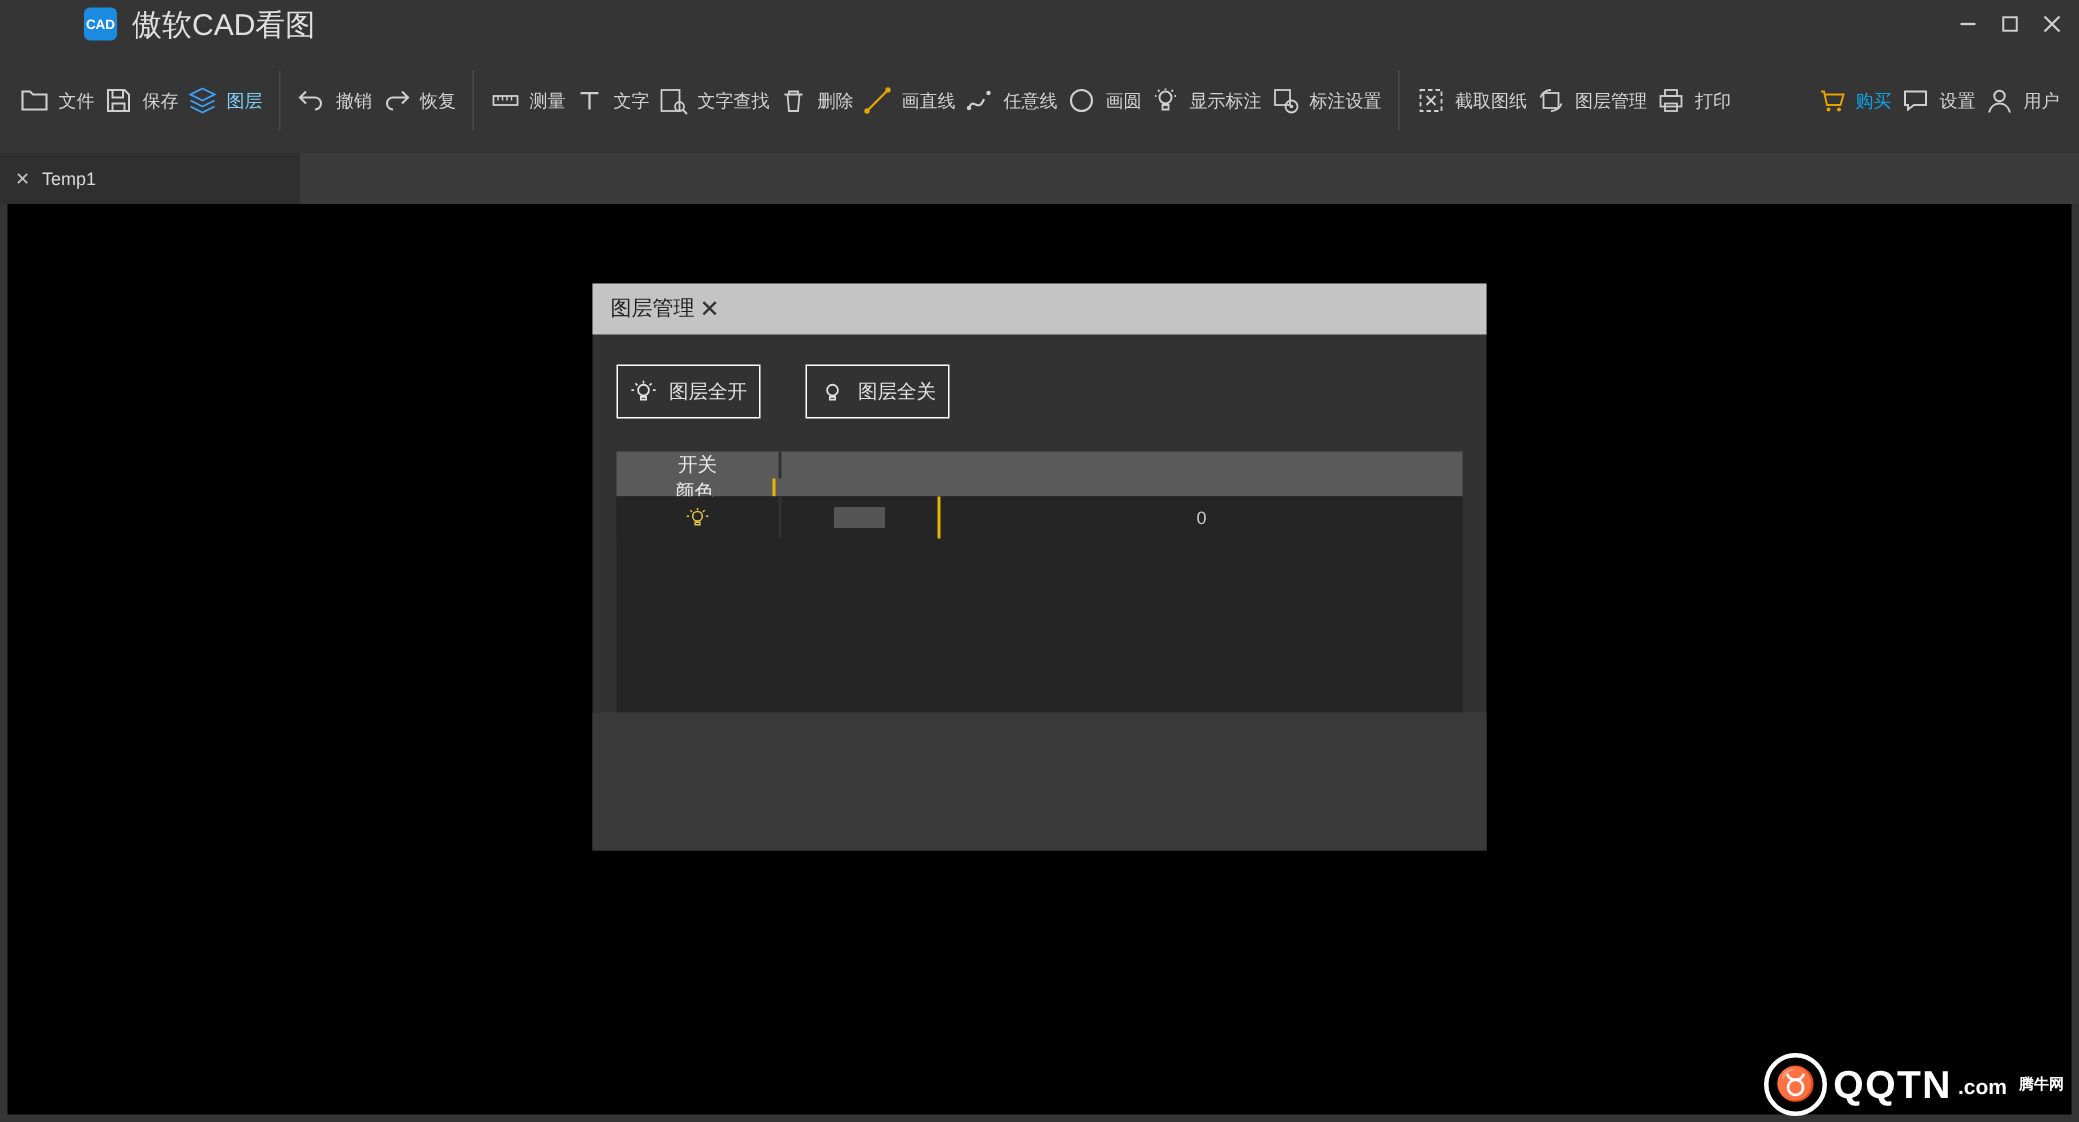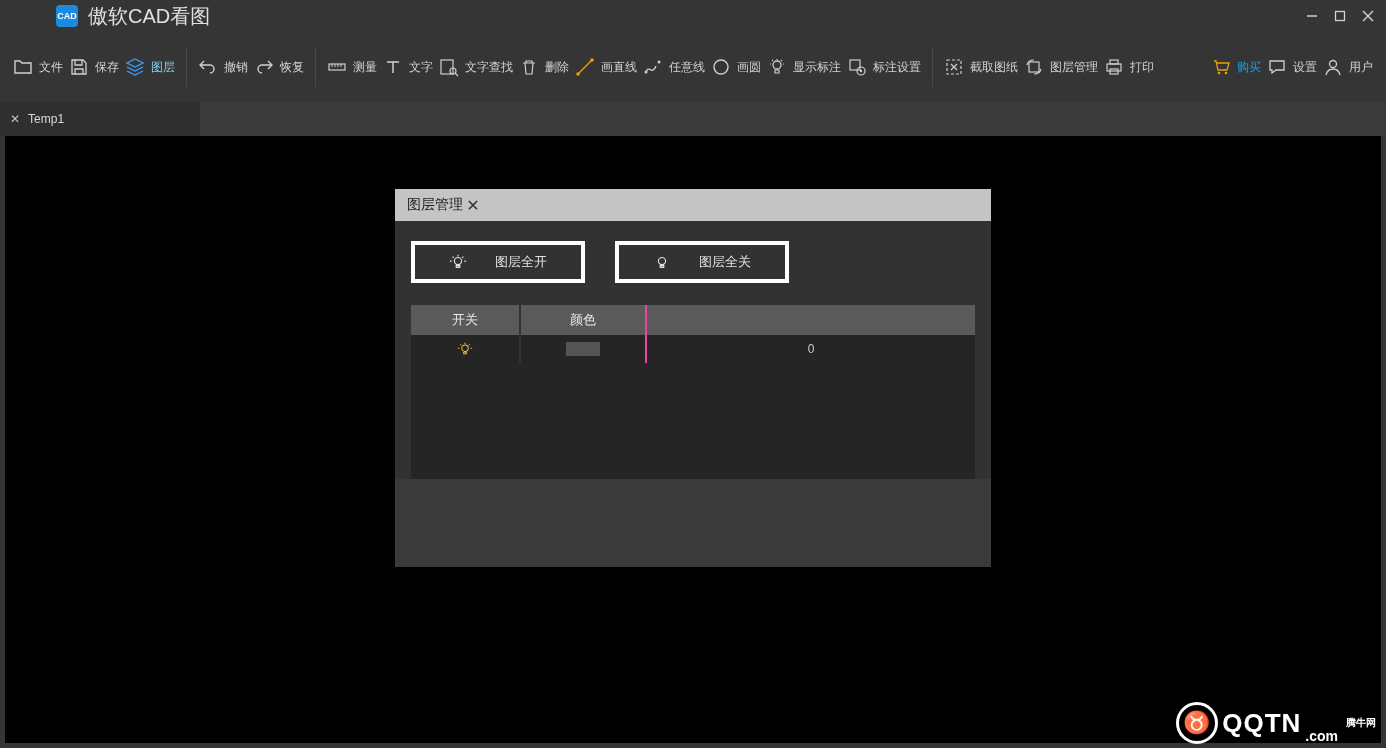--- a/index.html
+++ b/index.html
@@ -157,39 +157,40 @@
   flex: 1;
   display: flex;
   flex-direction: column;
 }
 .dlg-actions {
   display: flex;
   gap: 30px;
   margin-bottom: 22px;
 }
 .dlg-btn {
-  border: 4px solid #ffffff;
+  border: 1px solid #ffffff;
   background: transparent;
   color: #e2e2e2;
   font-size: 13px;
-  padding: 8px 34px;
-  display: flex;
-  align-items: center;
-  gap: 28px;
+  padding: 8px 8px;
+  display: flex;
+  align-items: center;
+  gap: 8px;
   cursor: pointer;
 }
 .dlg-table-head {
   display: flex;
   background: #5a5a5a;
   height: 30px;
   color: #e8e8e8;
   font-size: 13px;
+  flex-direction: column;
 }
 .col-switch { width: 110px; display: flex; align-items: center; justify-content: center; border-right: 2px solid #323232;}
-.col-color  { width: 126px; display: flex; align-items: center; justify-content: center; border-right: 2px solid #ec4899;}
+.col-color  { width: 106px; display: flex; align-items: center; justify-content: center; border-right: 2px solid #eab308;}
 .col-name   { flex: 1; display: flex; align-items: center; justify-content: center;}
 .dlg-table-row {
   display: flex;
   height: 28px;
   font-size: 12px;
   color: #ccc;
   background: #252525;
 }
 .dlg-table-body {
   height: 144px;
@@ -214,21 +215,21 @@
   font-weight: bold;
   display: flex;
   align-items: center;
   gap: 4px;
 }
 .wm-logo {
   width: 42px; height: 42px; border: 3px solid #fff; border-radius: 50%;
   display:flex; align-items:center; justify-content:center; font-size:22px;
 }
 .wm-main { font-size: 26px; letter-spacing: 1px; text-align: center; }
-.wm-com { font-size: 14px; align-self: flex-end; margin-bottom: 0;}
+.wm-com { font-size: 14px; align-self: flex-end; margin-bottom: 12px;}
 .wm-cn { font-size: 10px; margin-left: 4px; align-self: flex-start; margin-top: 14px;}
 
 svg { display: block; }
 </style>
 </head>
 <body>
 
 <div class="titlebar">
   <div class="app-icon">CAD</div>
   <div class="app-title">傲软CAD看图</div>

